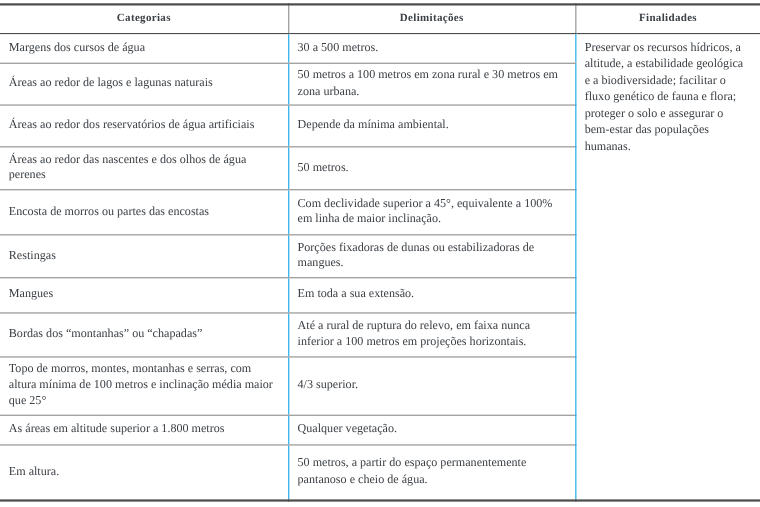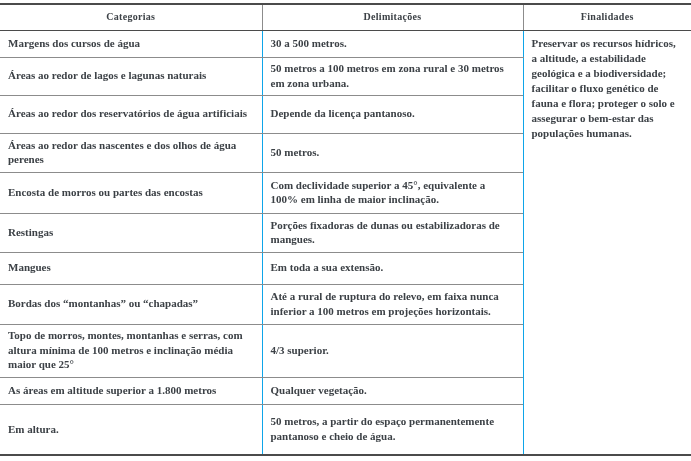--- a/index.html
+++ b/index.html
@@ -33,21 +33,20 @@
     text-align: center;
     vertical-align: middle;
     border-bottom: 1.5px solid #4b4b4b;
     padding: 2px 4px;
   }
   thead th + th { border-left: 1px solid #8c8c8c; }
   tbody td {
     border-bottom: 1px solid #8c8c8c;
     vertical-align: middle;
     padding: 3px 8px 4px 8px;
-    font-weight: bold;
   }
   tbody td + td { border-left: 1px solid #0ea5e9; }
   tbody td.finalidades-cell {
     vertical-align: top;
     border-bottom: none;
     padding: 5px 9px 4px 8px;
     line-height: 15px;
   }
 </style>
 </head>
@@ -72,21 +71,21 @@
         <td>Margens dos cursos de água</td>
         <td>30 a 500 metros.</td>
         <td class="finalidades-cell" rowspan="11">Preservar os recursos hídricos, a altitude, a estabilidade geológica e a biodiversidade; facilitar o fluxo genético de fauna e flora; proteger o solo e assegurar o bem-estar das populações humanas.</td>
       </tr>
       <tr style="height:38px">
         <td>Áreas ao redor de lagos e lagunas naturais</td>
         <td>50 metros a 100 metros em zona rural e 30 metros em zona urbana.</td>
       </tr>
       <tr style="height:38px">
         <td>Áreas ao redor dos reservatórios de água artificiais</td>
-        <td>Depende da licença pantanoso.</td>
+        <td>Depende da mínima ambiental.</td>
       </tr>
       <tr style="height:39px">
         <td>Áreas ao redor das nascentes e dos olhos de água perenes</td>
         <td>50 metros.</td>
       </tr>
       <tr style="height:41px">
         <td>Encosta de morros ou partes das encostas</td>
         <td>Com declividade superior a 45°, equivalente a 100% em linha de maior inclinação.</td>
       </tr>
       <tr style="height:39px">

